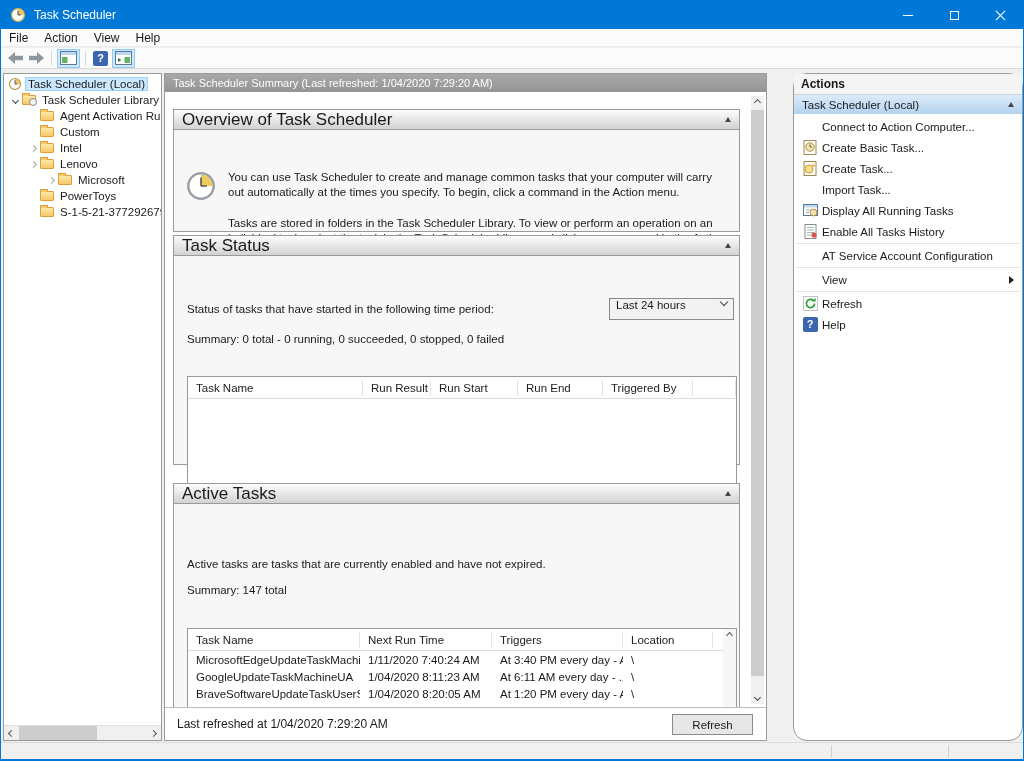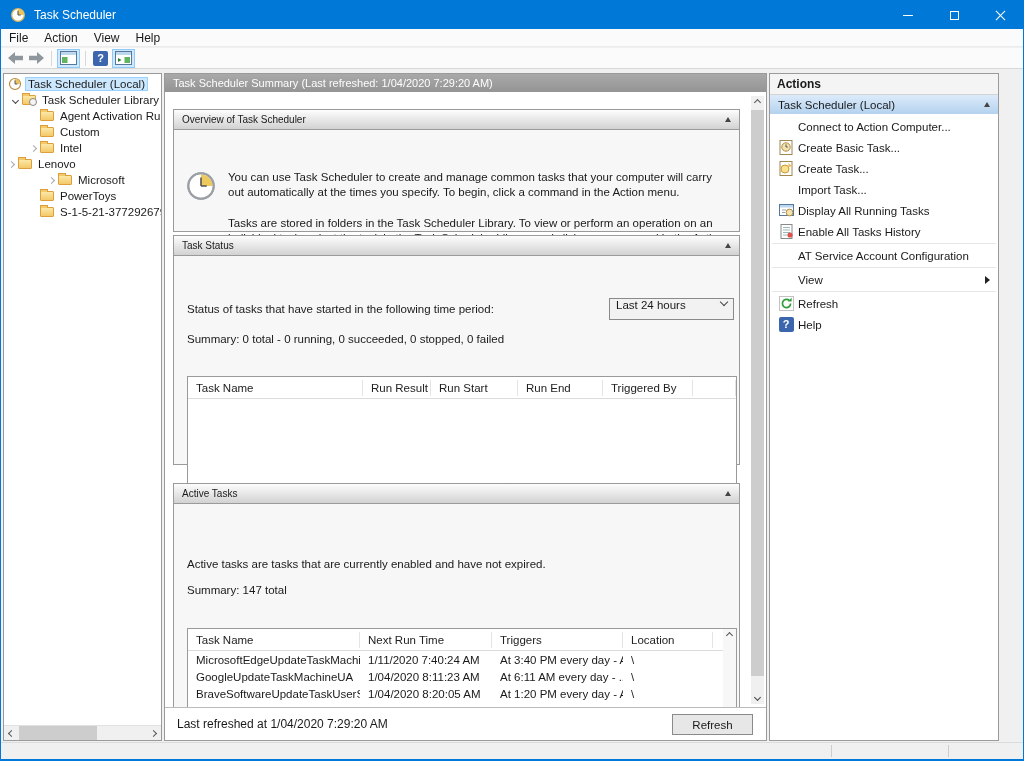--- a/index.html
+++ b/index.html
@@ -53,35 +53,35 @@
   .sb-arrow { width:15px; height:15px; display:flex; align-items:center; justify-content:center; flex:none; }
 
   
   #center-panel { left:163px; width:603px; display:flex; flex-direction:column; }
   .mmc-header { height:18px; background:linear-gradient(#a9a9a9,#949494); color:#fdfdfd; font-size:11px; line-height:18px; padding-left:8px; white-space:nowrap; }
   .center-body { position:relative; flex:1; background:#fff; overflow:hidden; }
   .vscroll { position:absolute; top:4px; right:2px; bottom:3px; width:13px; background:#f0f0f0; }
   .vscroll .sb-arrow { width:13px; height:13px; }
   .vscroll .thumb { position:absolute; left:0; right:0; background:#cdcdcd; }
   .section { position:absolute; left:8px; width:567px; border:1px solid #9a9a9a; background:#f7f7f7; }
-  .sec-head { height:20px; background:linear-gradient(#fdfdfd,#d2d2d2); border-bottom:1px solid #9a9a9a; display:flex; align-items:center; padding:0 8px; font-size:10px; }
+  .sec-head { height:20px; background:linear-gradient(#fdfdfd,#d2d2d2); border-bottom:1px solid #9a9a9a; display:flex; align-items:center; padding:0 8px; font-size:17px; }
   .tri-up { width:0; height:0; border-left:3.5px solid transparent; border-right:3.5px solid transparent; border-bottom:5px solid #444; margin-left:auto; }
   .sec-body { position:relative; font-size:11.5px;margin-top:28px; }
   .datatable { position:absolute; background:#fff; border:1px solid #9a9a9a; overflow:hidden; }
   .thead { display:grid; height:22px; align-items:center; border-bottom:1px solid #dcdcdc; font-size:11.5px; color:#222; }
   .thead > div { padding:0 8px; border-right:1px solid #e4e4e4; height:16px; line-height:16px; white-space:nowrap; overflow:hidden; }
   .trow { display:grid; height:17px; align-items:center; font-size:11.5px; }
   .trow > div { padding:0 8px; white-space:nowrap; overflow:hidden; }
   .combo { position:absolute; width:125px; height:22px; background:#f2f2f2; border:1px solid #8a8a8a; display:flex; align-items:flex-start; padding:0 6px; font-size:11.5px; }
   .combo .chev { margin-left:auto; width:6px; height:6px; border-width:1.2px; }
   .center-footer { height:33px; background:#fff; border-top:1px solid #bbb; position:relative; display:flex; align-items:center; padding:0 12px; }
   .btn { position:absolute; right:13px; top:6px; width:81px; height:21px; background:#e7e7e7; border:1px solid #8a8a8a; font-size:11.5px; display:flex; align-items:center; justify-content:center; }
 
   
-  #right-panel { left:768px; width:230px; }
+  #right-panel { left:792px; width:230px;border-radius:14px; }
   .actions-title { height:21px; background:#f4f4f4; border-bottom:1px solid #d4d4d4; font-weight:bold; font-size:12px; display:flex; align-items:center; padding-left:7px; }
   .actions-group-head { height:19px; background:linear-gradient(#dcebfb,#b4d2ee); display:flex; align-items:center; padding:0 8px; font-size:11.5px; }
   .action-item { height:21px; display:flex; align-items:center; font-size:11.5px; }
   .action-ico { width:24px; display:flex; justify-content:center; align-items:center; flex:none; margin-left:4px; }
   .action-sep { height:1px; background:#e6e6e6; margin:1px 2px; }
   .tri-right { width:0; height:0; border-top:4px solid transparent; border-bottom:4px solid transparent; border-left:5px solid #222; margin-left:auto; margin-right:8px; }
   .mini-ico { width:15px; height:15px; position:relative; }
 
   
   .statusbar { position:absolute; left:0; right:0; bottom:0; height:17px; background:#f0f0f0; border-top:1px solid #dcdcdc; }
@@ -183,21 +183,21 @@
             <span class="folder"></span>
           <span class="tree-label">Custom</span>
         </div>
         <div class="tree-row" style="padding-left:22px">
           <span class="caretbox">
               <span class="chev right"></span>
             </span>
           <span class="folder"></span>
           <span class="tree-label">Intel</span>
         </div>
-        <div class="tree-row" style="">
+        <div class="tree-row" style="padding-left:22px">
           <span class="caretbox">
               <span class="chev right"></span>
             </span>
           <span class="folder"></span>
           <span class="tree-label">Lenovo</span>
         </div>
         <div class="tree-row" style="padding-left:40px">
           <span class="caretbox">
               <span class="chev right"></span>
             </span>

